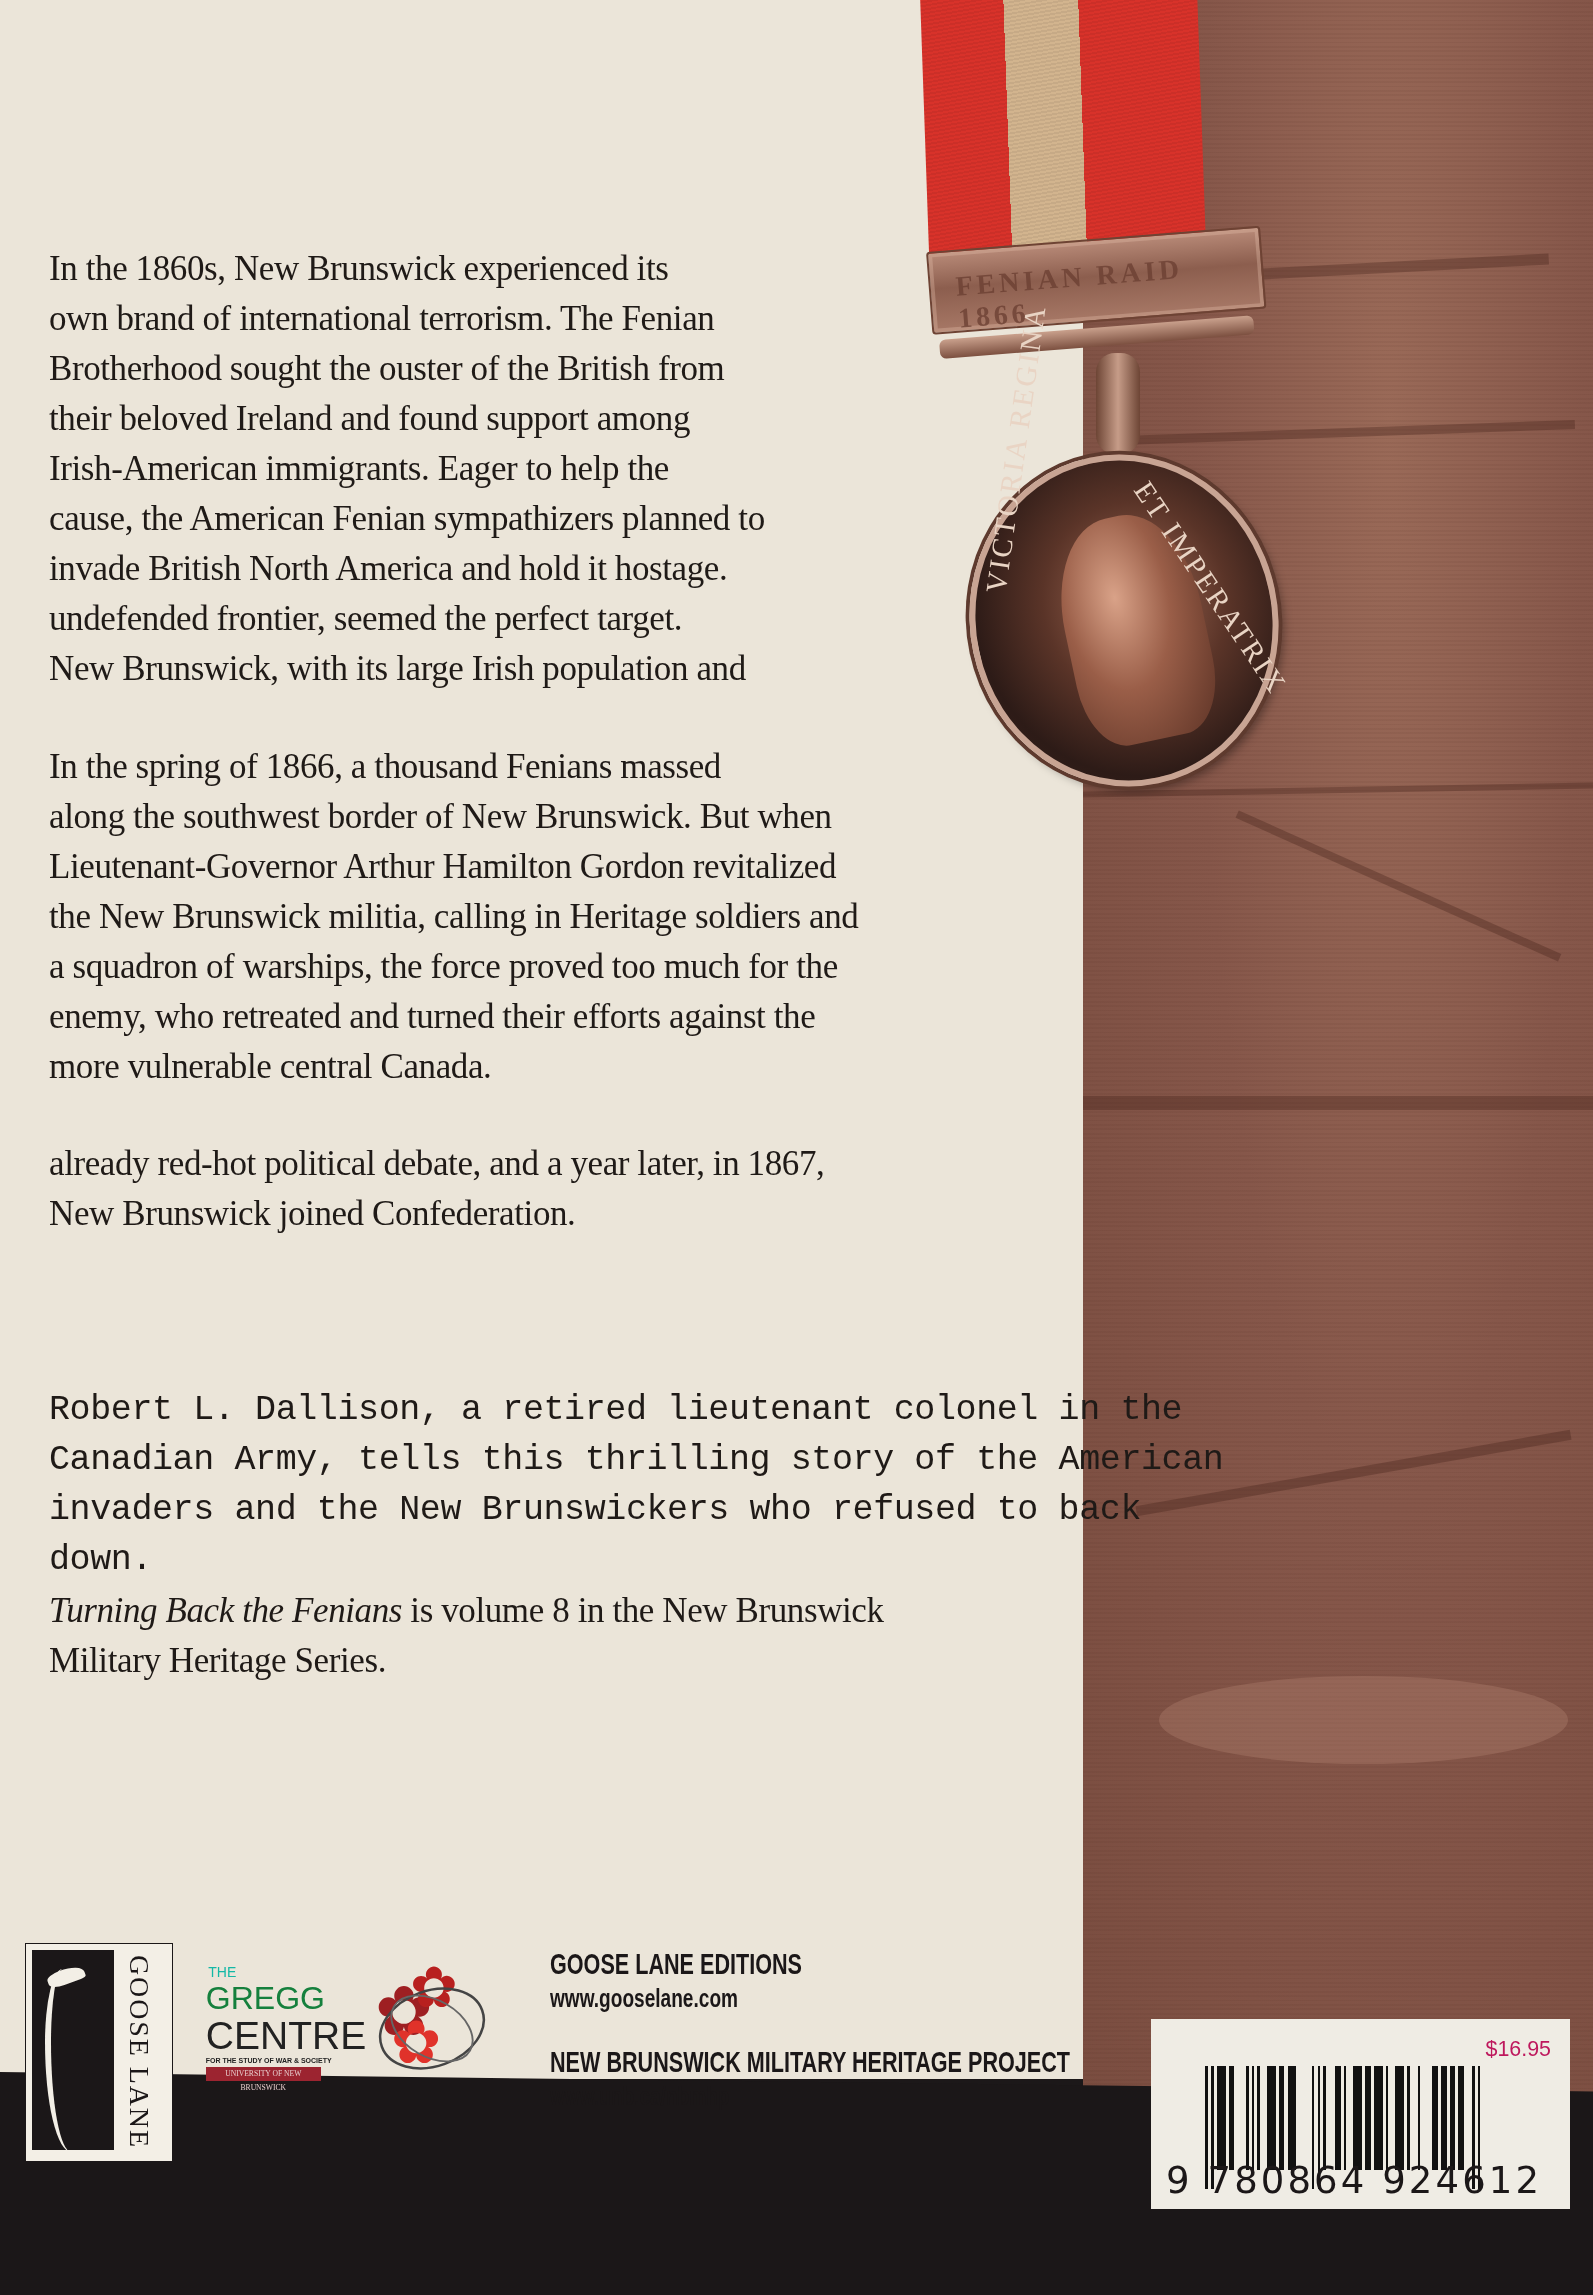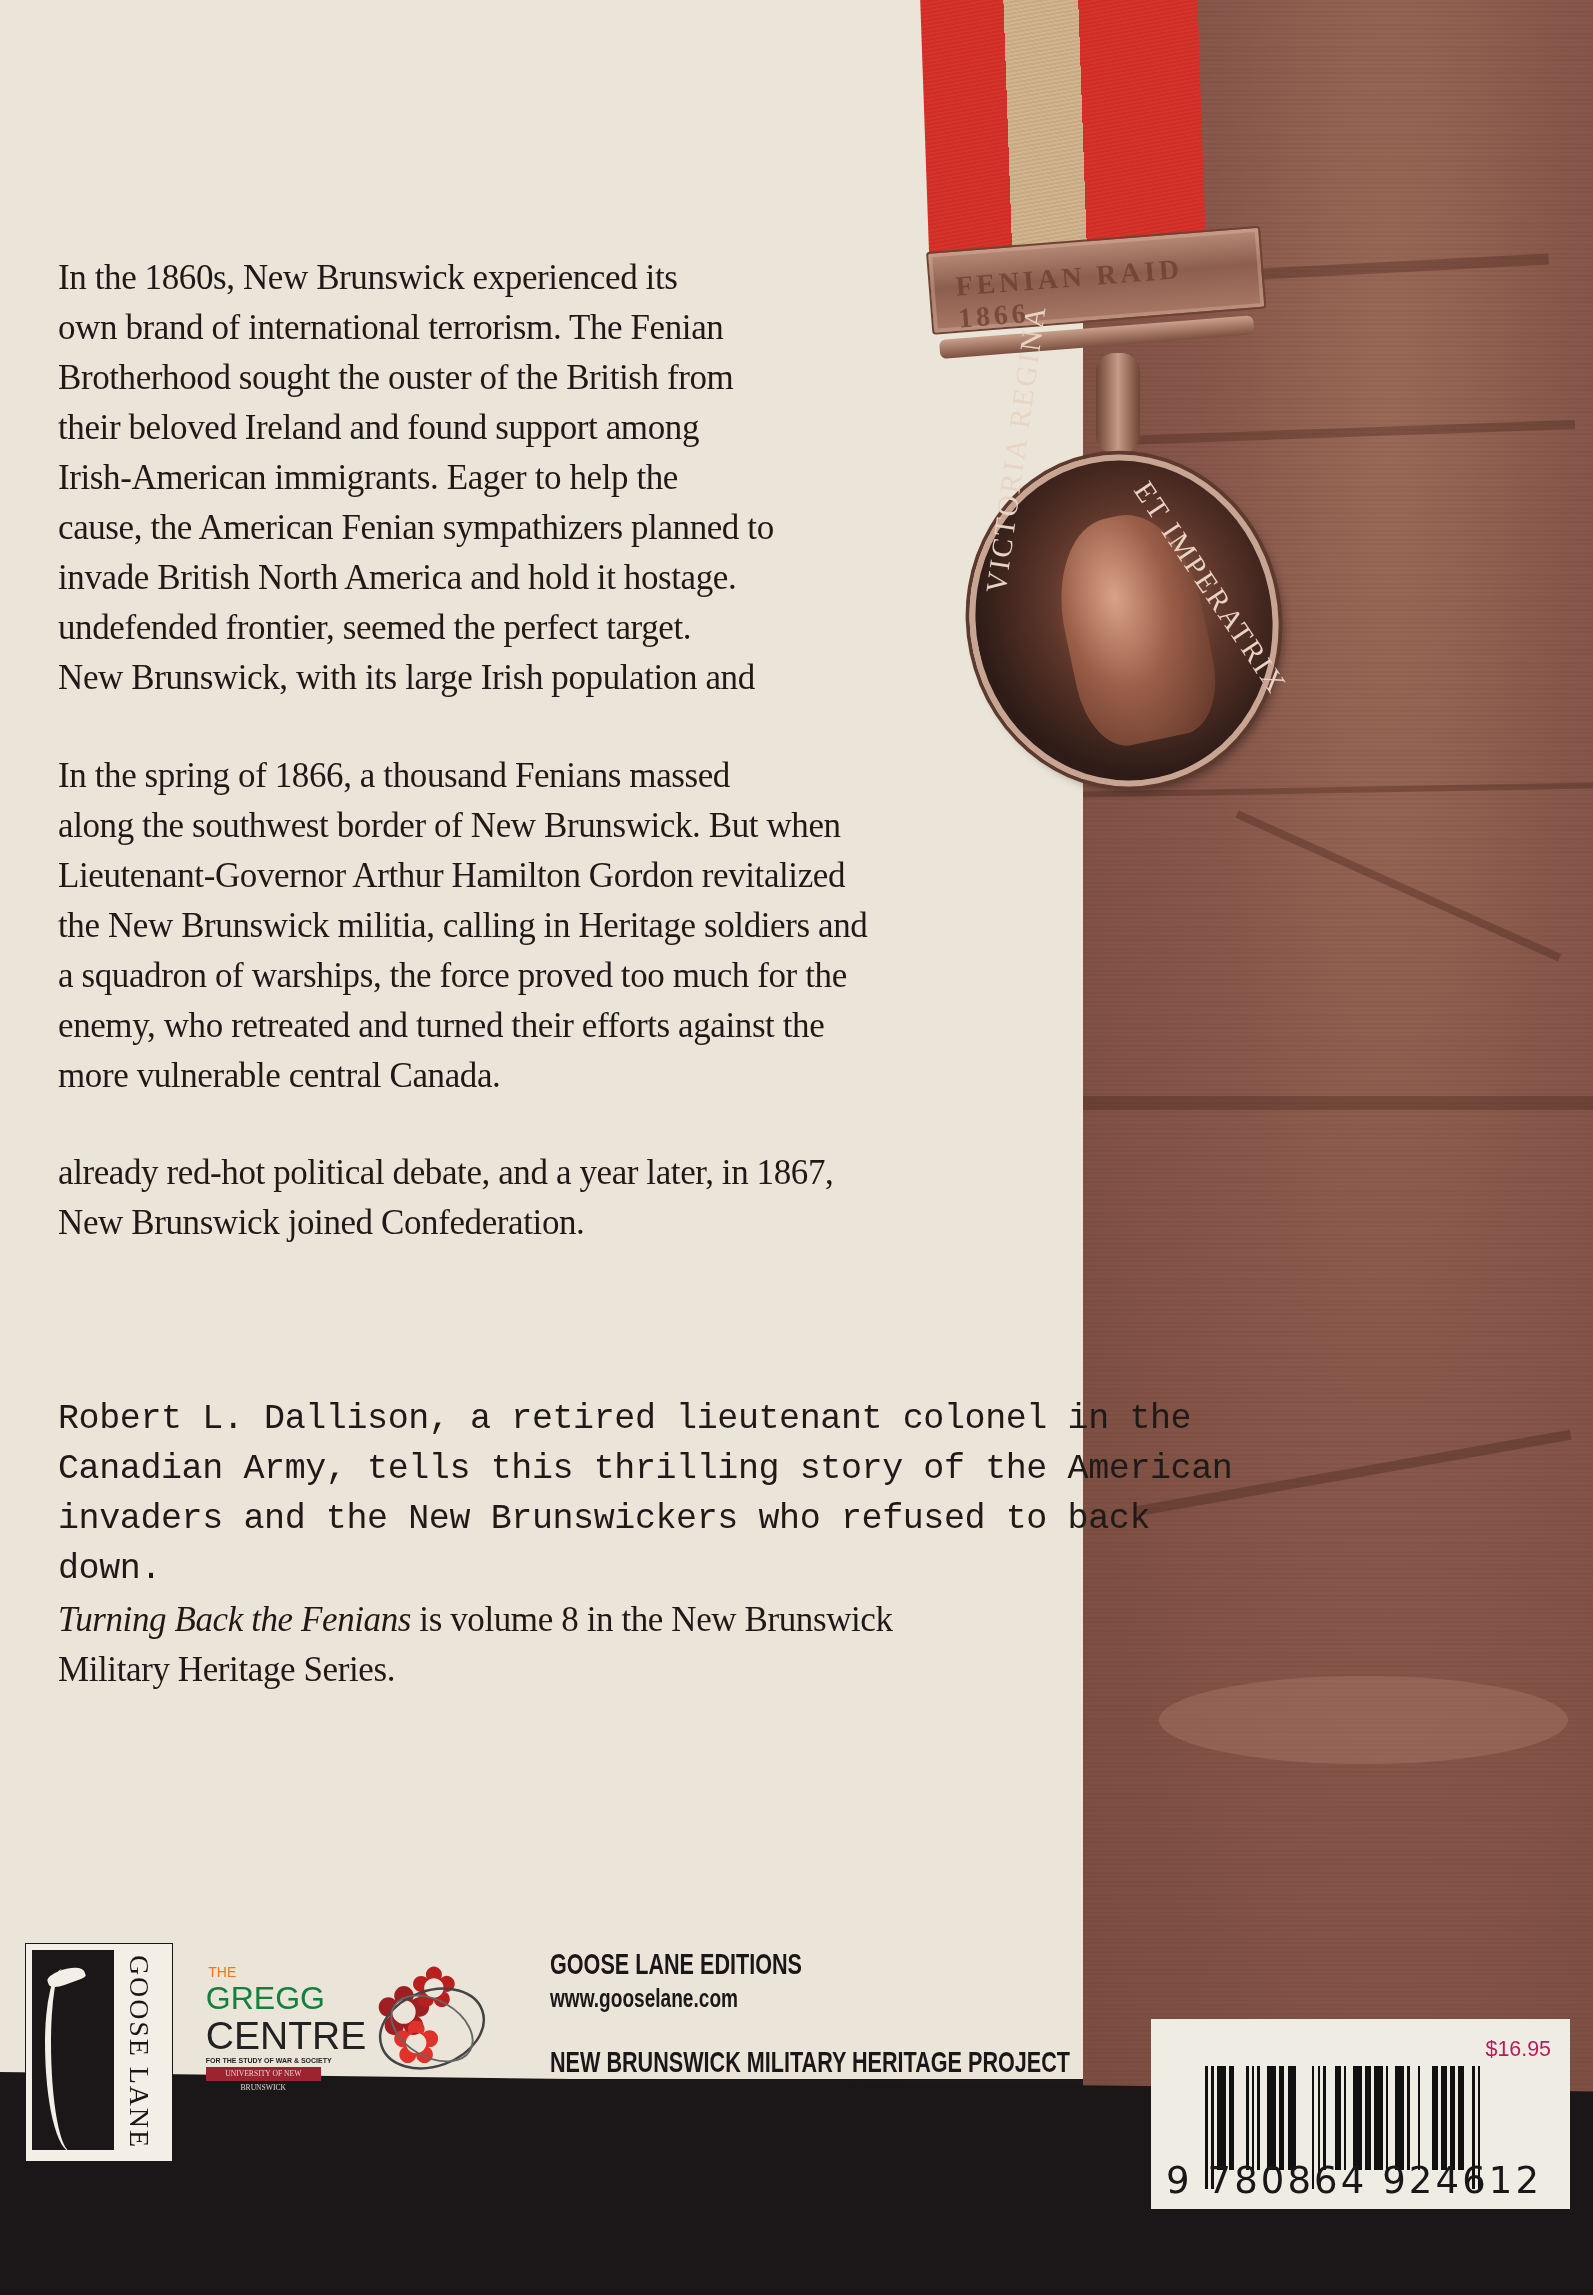--- a/index.html
+++ b/index.html
@@ -23,32 +23,32 @@
   .suspender { position:absolute; left:1096px; top:353px; width:44px; height:101px; background:linear-gradient(90deg,#6d4535,#c69c88,#6d4535); border-radius:19px; }
   .medal { position:absolute; left:970px; top:454px; width:296px; height:321px; border-radius:50%;
     background: radial-gradient(ellipse at 55% 45%, #a16a55 0%, #5a3428 40%, #2d1b17 70%, #3a221b 100%);
     border:6.3px solid #c8a493; box-shadow: 0 0 0 3.8px #5e3a2e, 3.8px 6.3px 10px rgba(0,0,0,0.35); transform:rotate(-12deg); }
   .medal .bust { position:absolute; left:88px; top:57px; width:139px; height:227px; border-radius:45% 45% 30% 30%;
     background:radial-gradient(ellipse at 40% 35%, #d9a288 0%, #9a5e48 45%, #5a3124 100%); }
   .medal .legend-left { position:absolute; left:12.6px; top:101px; font-size:29px; color:#e9d4c4; letter-spacing:2.5px; transform:rotate(-70deg); transform-origin:left top; white-space:nowrap; font-family:"Liberation Serif", serif; }
   .medal .legend-right { position:absolute; left:208px; top:25px; font-size:29px; color:#e9d4c4; letter-spacing:2.5px; transform:rotate(68deg); transform-origin:left top; white-space:nowrap; font-family:"Liberation Serif", serif; }
 
   .copy { position:absolute; left:49px; width:1008px; color:#1f1a17; font-family:"Liberation Serif", serif; font-size:35px; line-height:50px; letter-spacing:-0.4px; }
-  .copy p { margin:9px; }
+  .copy p { margin:0; }
   .copy .line { display:block; white-space:nowrap; }
   .copy em { font-style:italic; }
 
   .gooselane-logo { position:absolute; left:25px; top:1943px; width:146px; height:217px; background:#f3efe6; border:1.9px solid #1b1718; }
   .gooselane-logo .dark { position:absolute; left:6.3px; top:6.3px; width:82px; height:200px; background:#1b1718; }
   .gooselane-logo .goose { position:absolute; left:12.6px; top:19px; width:38px; height:183px; border-left:6.3px solid #f3efe6; border-radius:40% 0 0 60%; }
   .gooselane-logo .goose-head { position:absolute; left:15px; top:19px; width:38px; height:15px; background:#f3efe6; border-radius:50% 80% 20% 50%; transform:rotate(-20deg); }
   .gooselane-logo .label { position:absolute; left:91px; top:8.8px; width:45px; height:199px; writing-mode:vertical-rl; font-family:"Liberation Serif", serif; font-size:28px; letter-spacing:1.9px; color:#1b1718; text-align:center; line-height:45px; }
 
   .gregg-logo { position:absolute; left:202px; top:1959px; width:315px; height:132px; }
-  .gregg-logo .the { position:absolute; left:6.3px; top:5px; font-family:"Liberation Sans", sans-serif; font-size:14px; color:#f97316; }
+  .gregg-logo .the { position:absolute; left:6.3px; top:5px; font-family:"Liberation Sans", sans-serif; font-size:14px; color:#14b8a6; }
   .gregg-logo .gregg { position:absolute; left:3.8px; top:20px; font-family:"Liberation Sans", sans-serif; font-size:32px; color:#15803d; line-height:38px; }
   .gregg-logo .centre { position:absolute; left:3.8px; top:58px; font-family:"Liberation Sans", sans-serif; font-size:39px; color:#222; line-height:38px; }
   .gregg-logo .sub { position:absolute; left:3.8px; top:98px; font-family:"Liberation Sans", sans-serif; font-size:7px; color:#222; font-weight:bold; }
   .gregg-logo .unb { position:absolute; left:3.8px; top:108px; width:115px; height:14px; background:#9c2430; color:#e9cfcf; font-family:"Liberation Serif", serif; font-size:7.6px; line-height:14px; text-align:center; }
   .gregg-logo .leaf { position:absolute; font-size:69px; line-height:69px; color:#c8221f; }
 
   .publisher { position:absolute; left:550px; top:1945px; font-family:"Liberation Sans", sans-serif; font-weight:bold; color:#1b1718; transform:scaleX(0.72); transform-origin:left top; }
   .publisher .name { font-size:30px; line-height:37px; display:block; }
   .publisher .url { font-size:26.5px; line-height:33px; display:block; }
   .publisher .gap { height:28px; }

